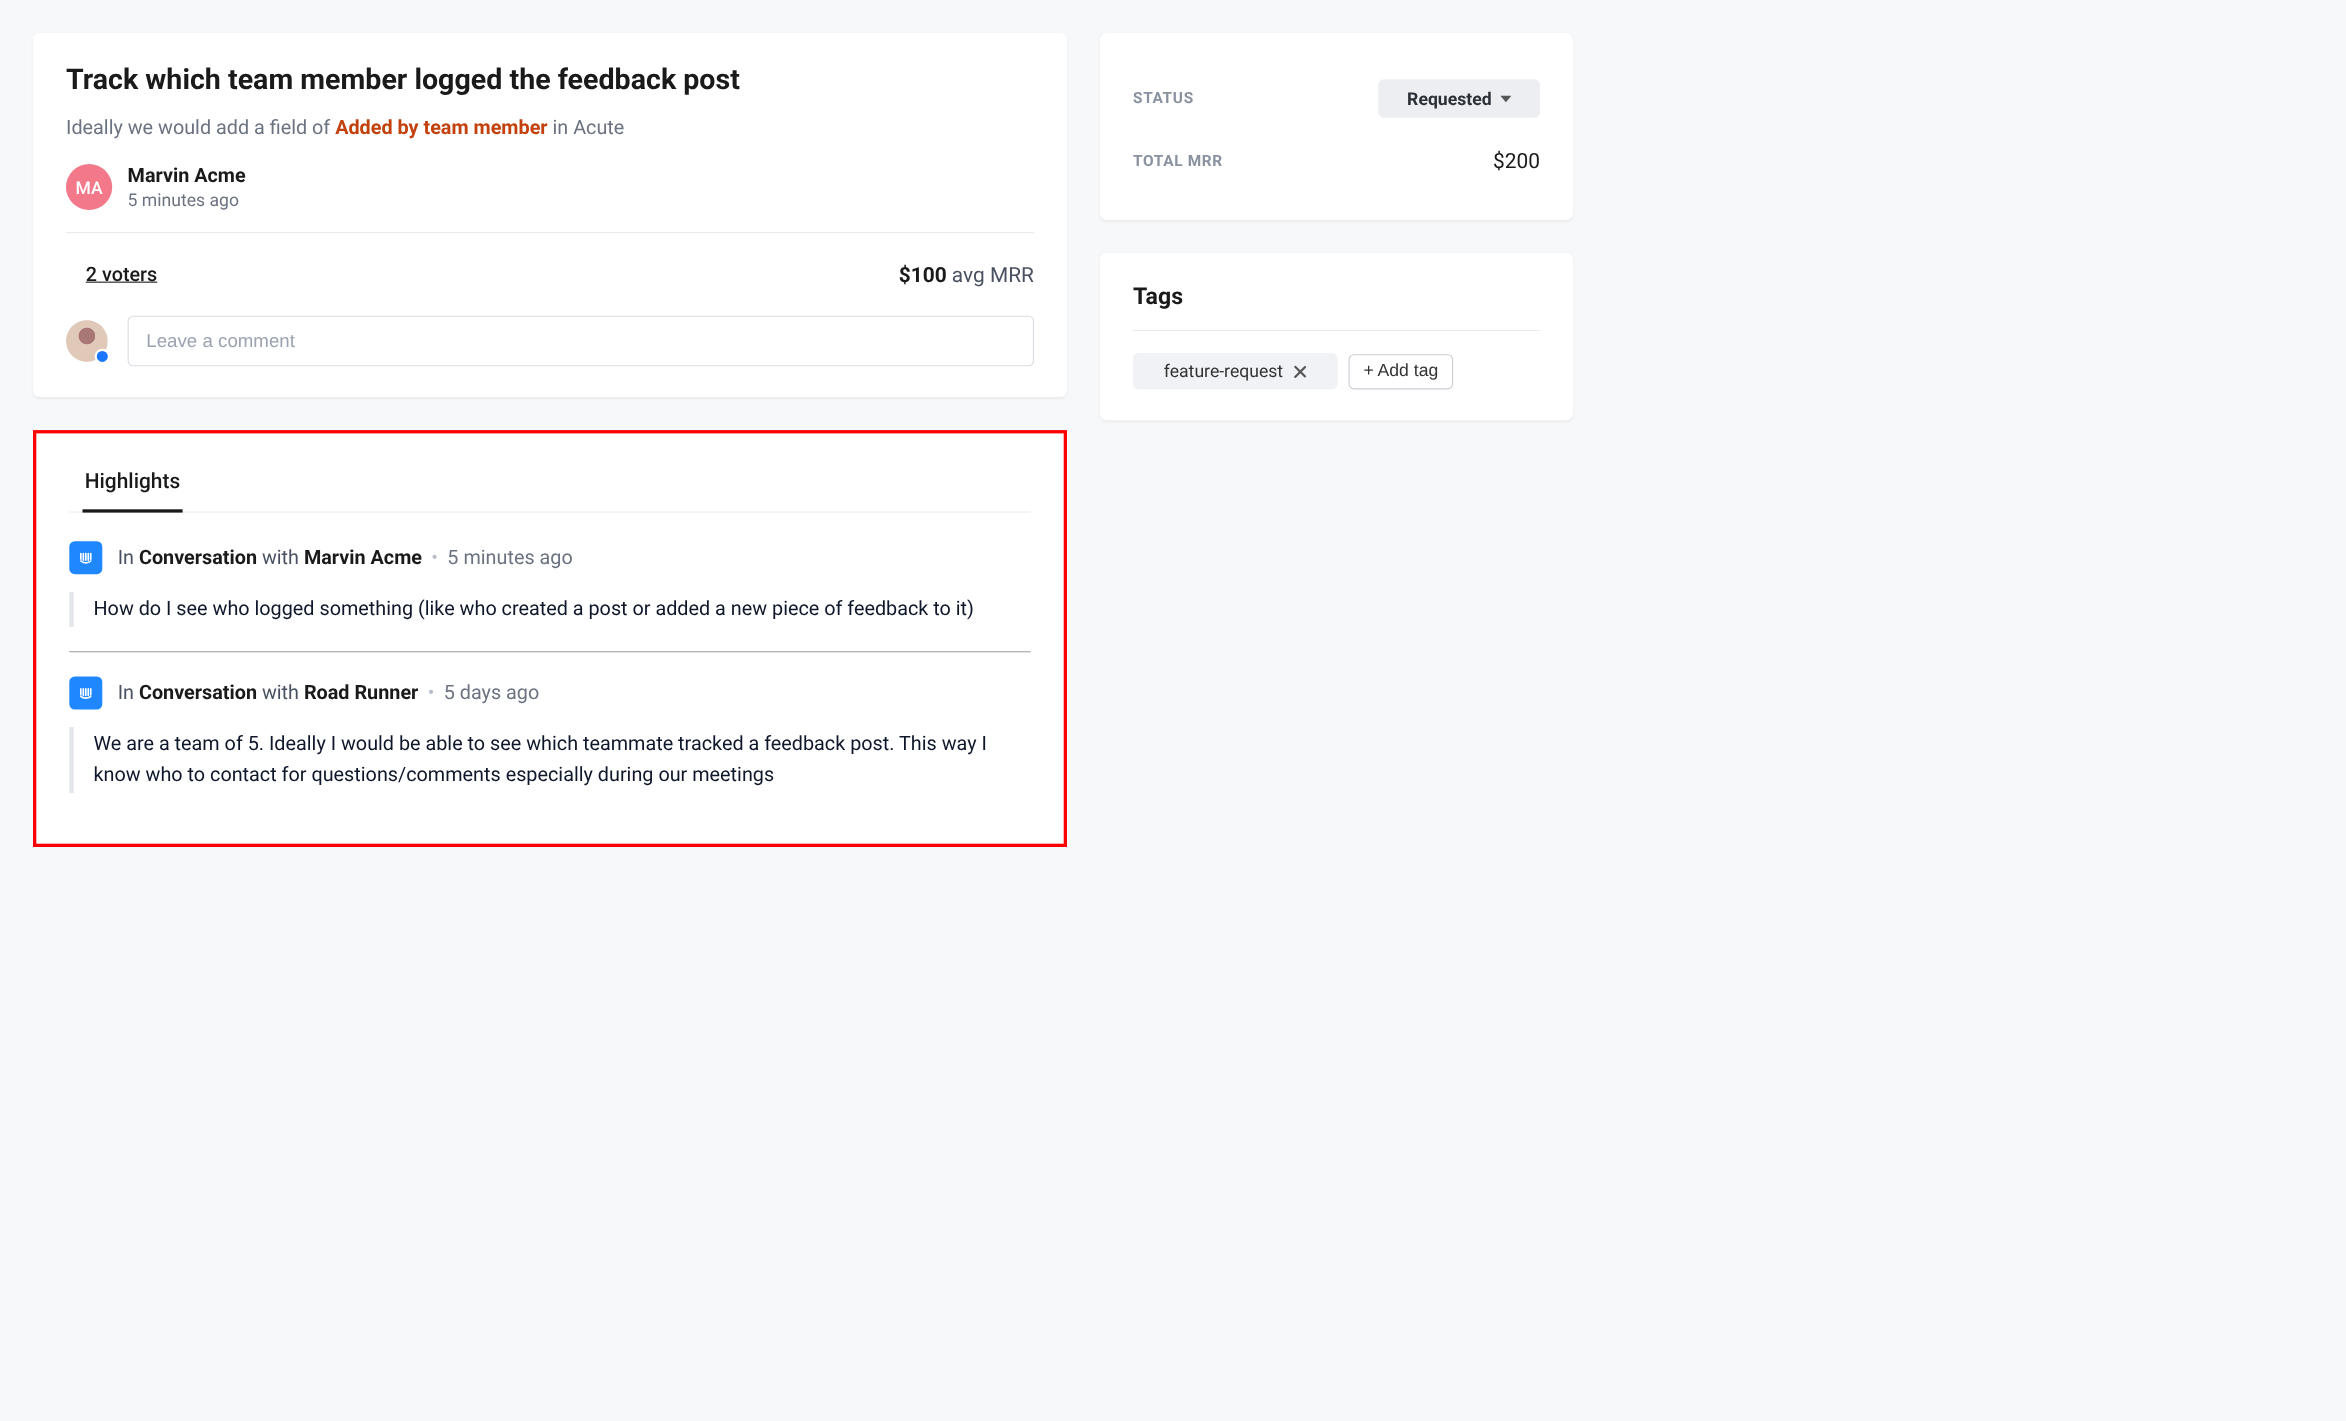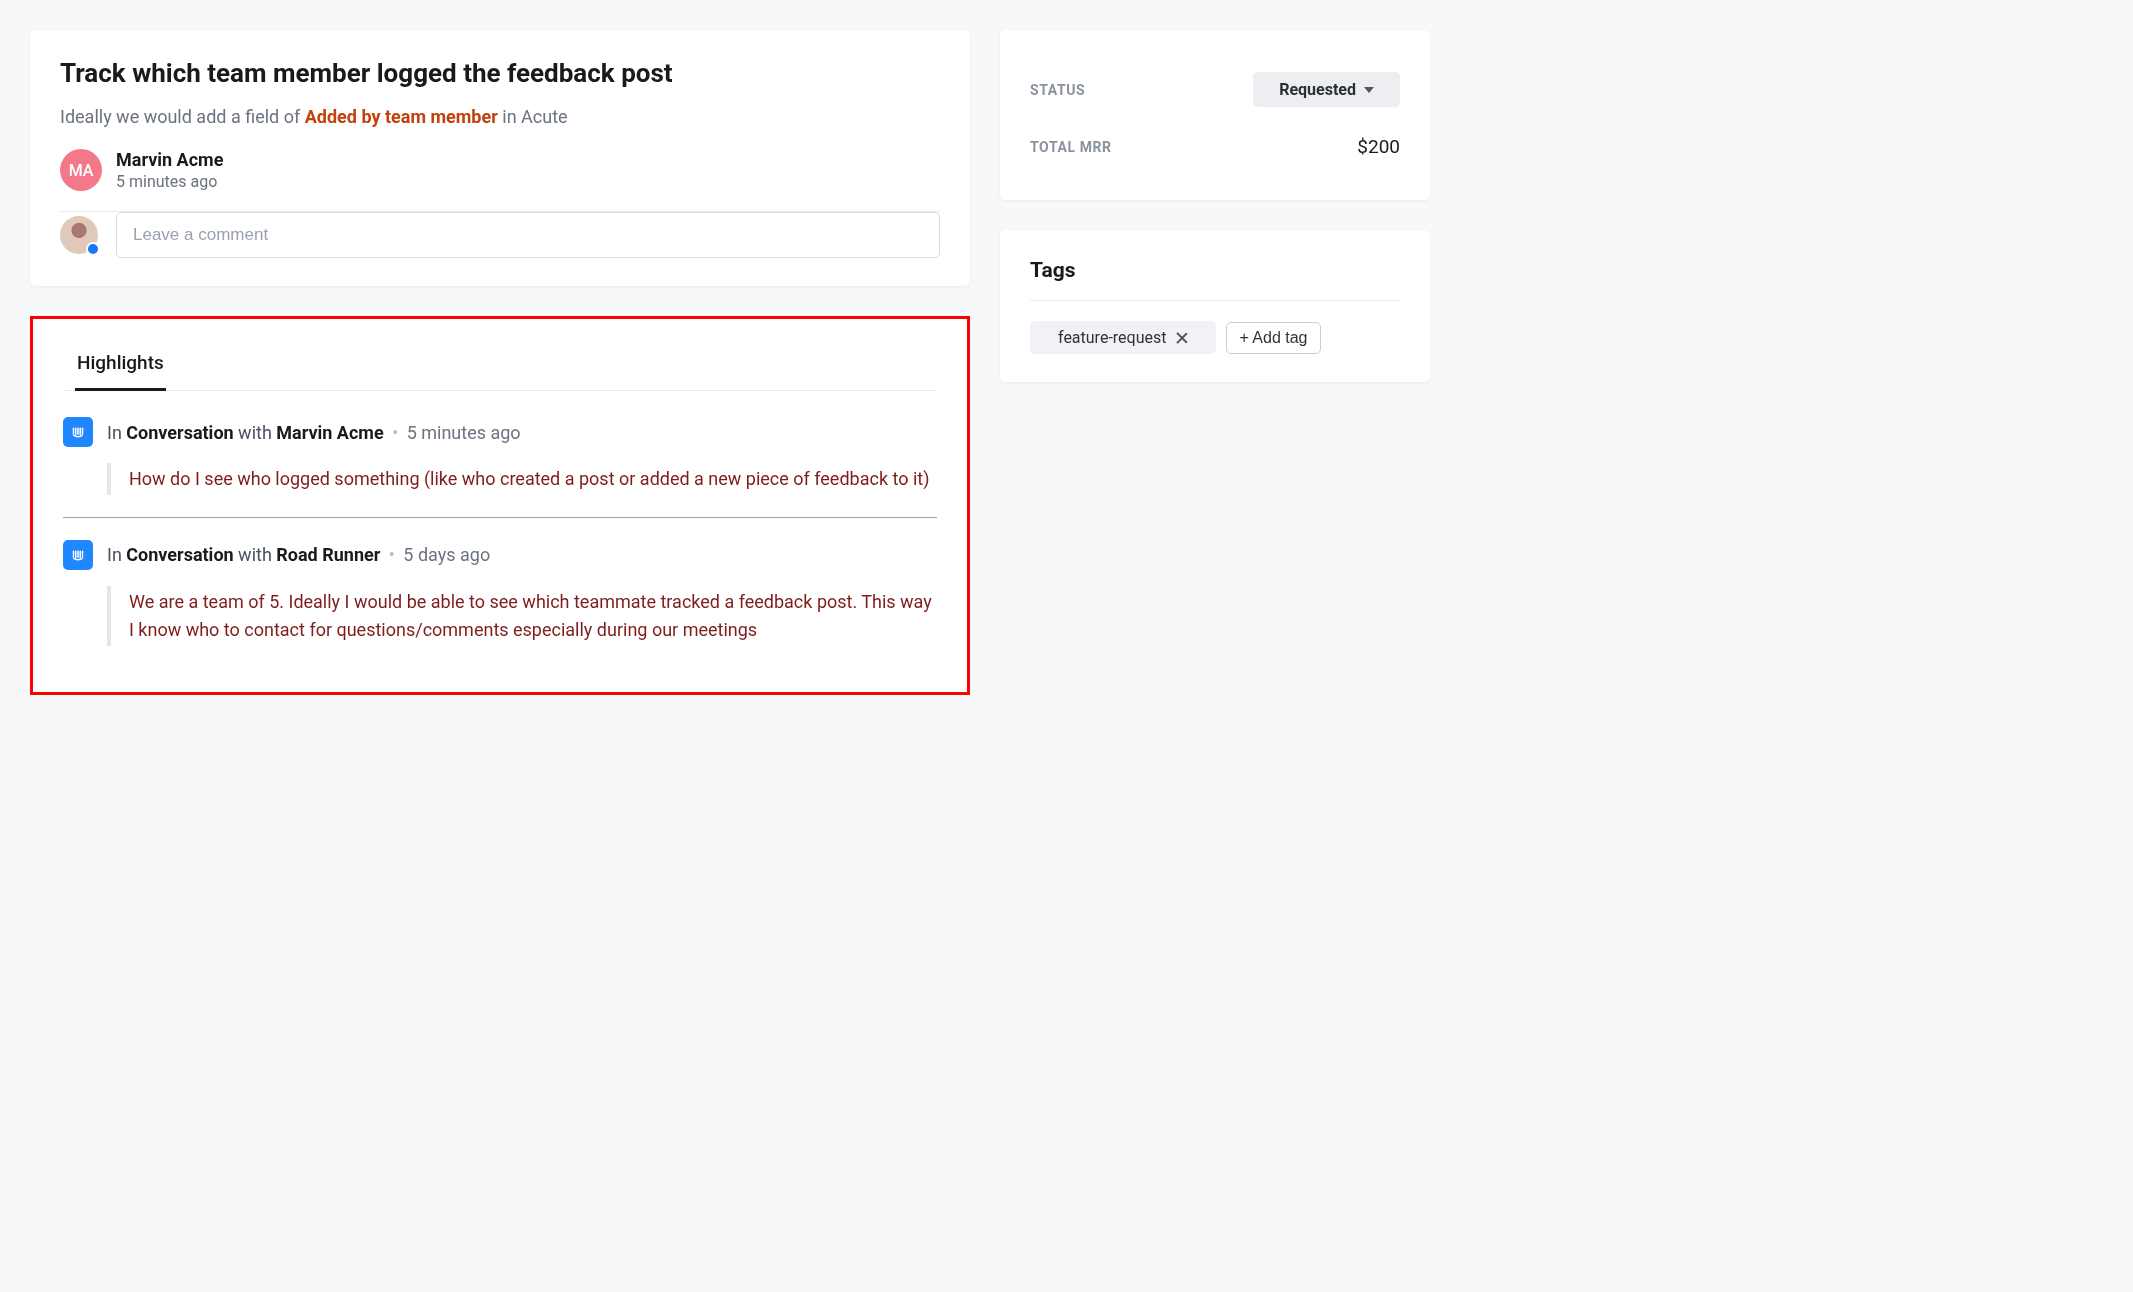--- a/index.html
+++ b/index.html
@@ -136,24 +136,23 @@
       border-radius: 5px;
       display: flex; align-items: center; justify-content: center;
       flex-shrink: 0;
     }
     .intercom-icon svg { width: 18px; height: 18px; }
     .hi-meta { color: #4a5160; font-size: 18px; }
     .hi-meta strong { font-weight: 700; color: #1a1a1a;}
     .hi-dot { color: #b7bdc8; margin: 0 4px;}
     .hi-time { color: #6b7280;}
     .hi-quote {
-      margin-left: 44px;
       border-left: 4px solid #e3e6ea;
       padding: 2px 0 2px 18px;
-      color: #7f1d1d;
+      color: #0f172a;
       font-size: 18px;
       line-height: 1.55;
     }
     
     .side-title {
       font-size: 21px;
       font-weight: 700;
       margin-bottom: 20px;
       padding-bottom: 18px;
       border-bottom: 1px solid #e9ebef;
@@ -238,20 +237,26 @@
     <div class="card">
       <h1 class="post-title">Track which team member logged the feedback post</h1>
       <p class="post-desc">
         <span>Ideally we would add a field of </span><strong>Added by team member</strong><span> in Acute</span>
       </p>
       <div class="author-row">
         <div class="avatar-initials">MA</div>
         <div>
           <div class="author-name">Marvin Acme</div>
           <div class="author-time">5 minutes ago</div>
+        </div>
+      </div>
+      <div class="stats-row">
+        <a href="#" class="voters-link">2 voters</a>
+        <div class="mrr-stat">
+          <strong>$100</strong><span> avg MRR</span>
         </div>
       </div>
       <div class="comment-row">
         <div class="avatar-img">
           <div class="avatar-badge"></div>
         </div>
         <input class="comment-input" placeholder="Leave a comment" style="">
       </div>
     </div>
 

